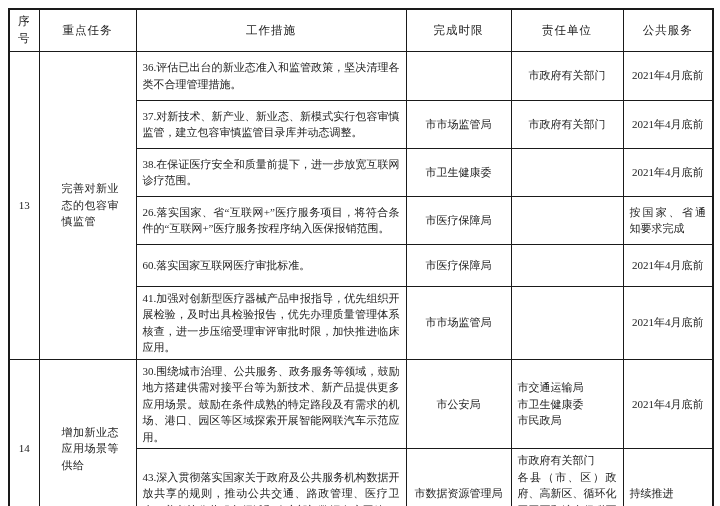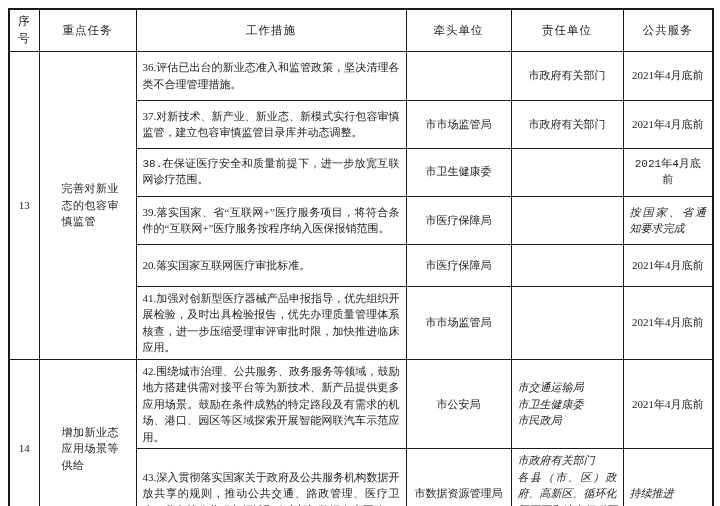--- a/index.html
+++ b/index.html
@@ -18,27 +18,27 @@
     overflow:hidden;
   }
   th{font-size:11.5px;text-align:center;letter-spacing:1px;}
   .c-no{width:30px;}
   .c-task{width:97px;}
   .c-measure{width:270px;}
   .c-lead{width:105px;}
   .c-resp{width:112px;}
   .c-time{width:90px;}
   .center{text-align:center;}
-  .left{text-align:left;font-style:italic;}
+  .left{text-align:left;}
   .justify{text-align:justify;text-justify:inter-ideograph;}
   .pre{white-space:pre-line;margin-left:32px;}
   tr.h-hdr{height:33px;margin-left:38px;}
   tr.h-36{height:49px;}
   tr.h-37{height:48px;}
-  tr.h-38{height:48px;font-family:Liberation Mono, monospace;}
+  tr.h-38{height:48px;}
   tr.h-39{height:48px;}
   tr.h-40{height:42px;}
   tr.h-41{height:60px;margin-top:32px;}
   tr.h-42{height:80px;}
   tr.h-43{height:83px;}
   td.task-cell{text-align:left;letter-spacing:0.5px;padding-left:22px;}
 </style>
 </head>
 <body>
 
@@ -49,21 +49,21 @@
       <col class="c-measure">
     <col class="c-lead">
       <col class="c-resp">
       <col class="c-time">
   </colgroup>
   <thead>
     <tr class="h-hdr">
       <th>序号</th>
       <th>重点任务</th>
       <th>工作措施</th>
-      <th>牵头单位</th>
+      <th>完成时限</th>
       <th>责任单位</th>
       <th>公共服务</th>
     </tr>
   </thead>
   <tbody>
     <tr class="h-36">
       <td class="center" rowspan="6">13</td>
       <td class="task-cell" rowspan="6">完善对新业态的包容审慎监管</td>
       <td class="justify">36.评估已出台的新业态准入和监管政策，坚决清理各类不合理管理措施。</td>
       <td class="center"></td>
@@ -76,41 +76,41 @@
       <td class="center">市政府有关部门</td>
       <td class="center">2021年4月底前</td>
     </tr>
     <tr class="h-38">
       <td class="justify">38.在保证医疗安全和质量前提下，进一步放宽互联网诊疗范围。</td>
       <td class="center">市卫生健康委</td>
       <td class="center"></td>
       <td class="center">2021年4月底前</td>
     </tr>
     <tr class="h-39">
-      <td class="justify">39.落实国家、省“互联网+”医疗服务项目，将符合条件的“互联网+”医疗服务按程序纳入医保报销范围。</td>
+      <td class="justify">26.落实国家、省“互联网+”医疗服务项目，将符合条件的“互联网+”医疗服务按程序纳入医保报销范围。</td>
       <td class="center">市医疗保障局</td>
       <td class="center"></td>
       <td class="left justify">按国家、省通知要求完成</td>
     </tr>
     <tr class="h-40">
-      <td class="justify">20.落实国家互联网医疗审批标准。</td>
+      <td class="justify">60.落实国家互联网医疗审批标准。</td>
       <td class="center">市医疗保障局</td>
       <td class="center"></td>
       <td class="center">2021年4月底前</td>
     </tr>
     <tr class="h-41">
       <td class="justify">41.加强对创新型医疗器械产品申报指导，优先组织开展检验，及时出具检验报告，优先办理质量管理体系核查，进一步压缩受理审评审批时限，加快推进临床应用。</td>
       <td class="center">市市场监管局</td>
       <td class="center"></td>
       <td class="center">2021年4月底前</td>
     </tr>
     <tr class="h-42">
       <td class="center" rowspan="2">14</td>
       <td class="task-cell" rowspan="2">增加新业态应用场景等供给</td>
-      <td class="justify">42.围绕城市治理、公共服务、政务服务等领域，鼓励地方搭建供需对接平台等为新技术、新产品提供更多应用场景。鼓励在条件成熟的特定路段及有需求的机场、港口、园区等区域探索开展智能网联汽车示范应用。</td>
+      <td class="justify">30.围绕城市治理、公共服务、政务服务等领域，鼓励地方搭建供需对接平台等为新技术、新产品提供更多应用场景。鼓励在条件成熟的特定路段及有需求的机场、港口、园区等区域探索开展智能网联汽车示范应用。</td>
       <td class="center">市公安局</td>
       <td class="left pre">市交通运输局
 市卫生健康委
 市民政局</td>
       <td class="center">2021年4月底前</td>
     </tr>
     <tr class="h-43">
       <td class="justify">43.深入贯彻落实国家关于政府及公共服务机构数据开放共享的规则，推动公共交通、路政管理、医疗卫生、养老等公共服务领域和政府部门数据有序开放。</td>
       <td class="center">市数据资源管理局</td>
       <td class="left pre justify">市政府有关部门

